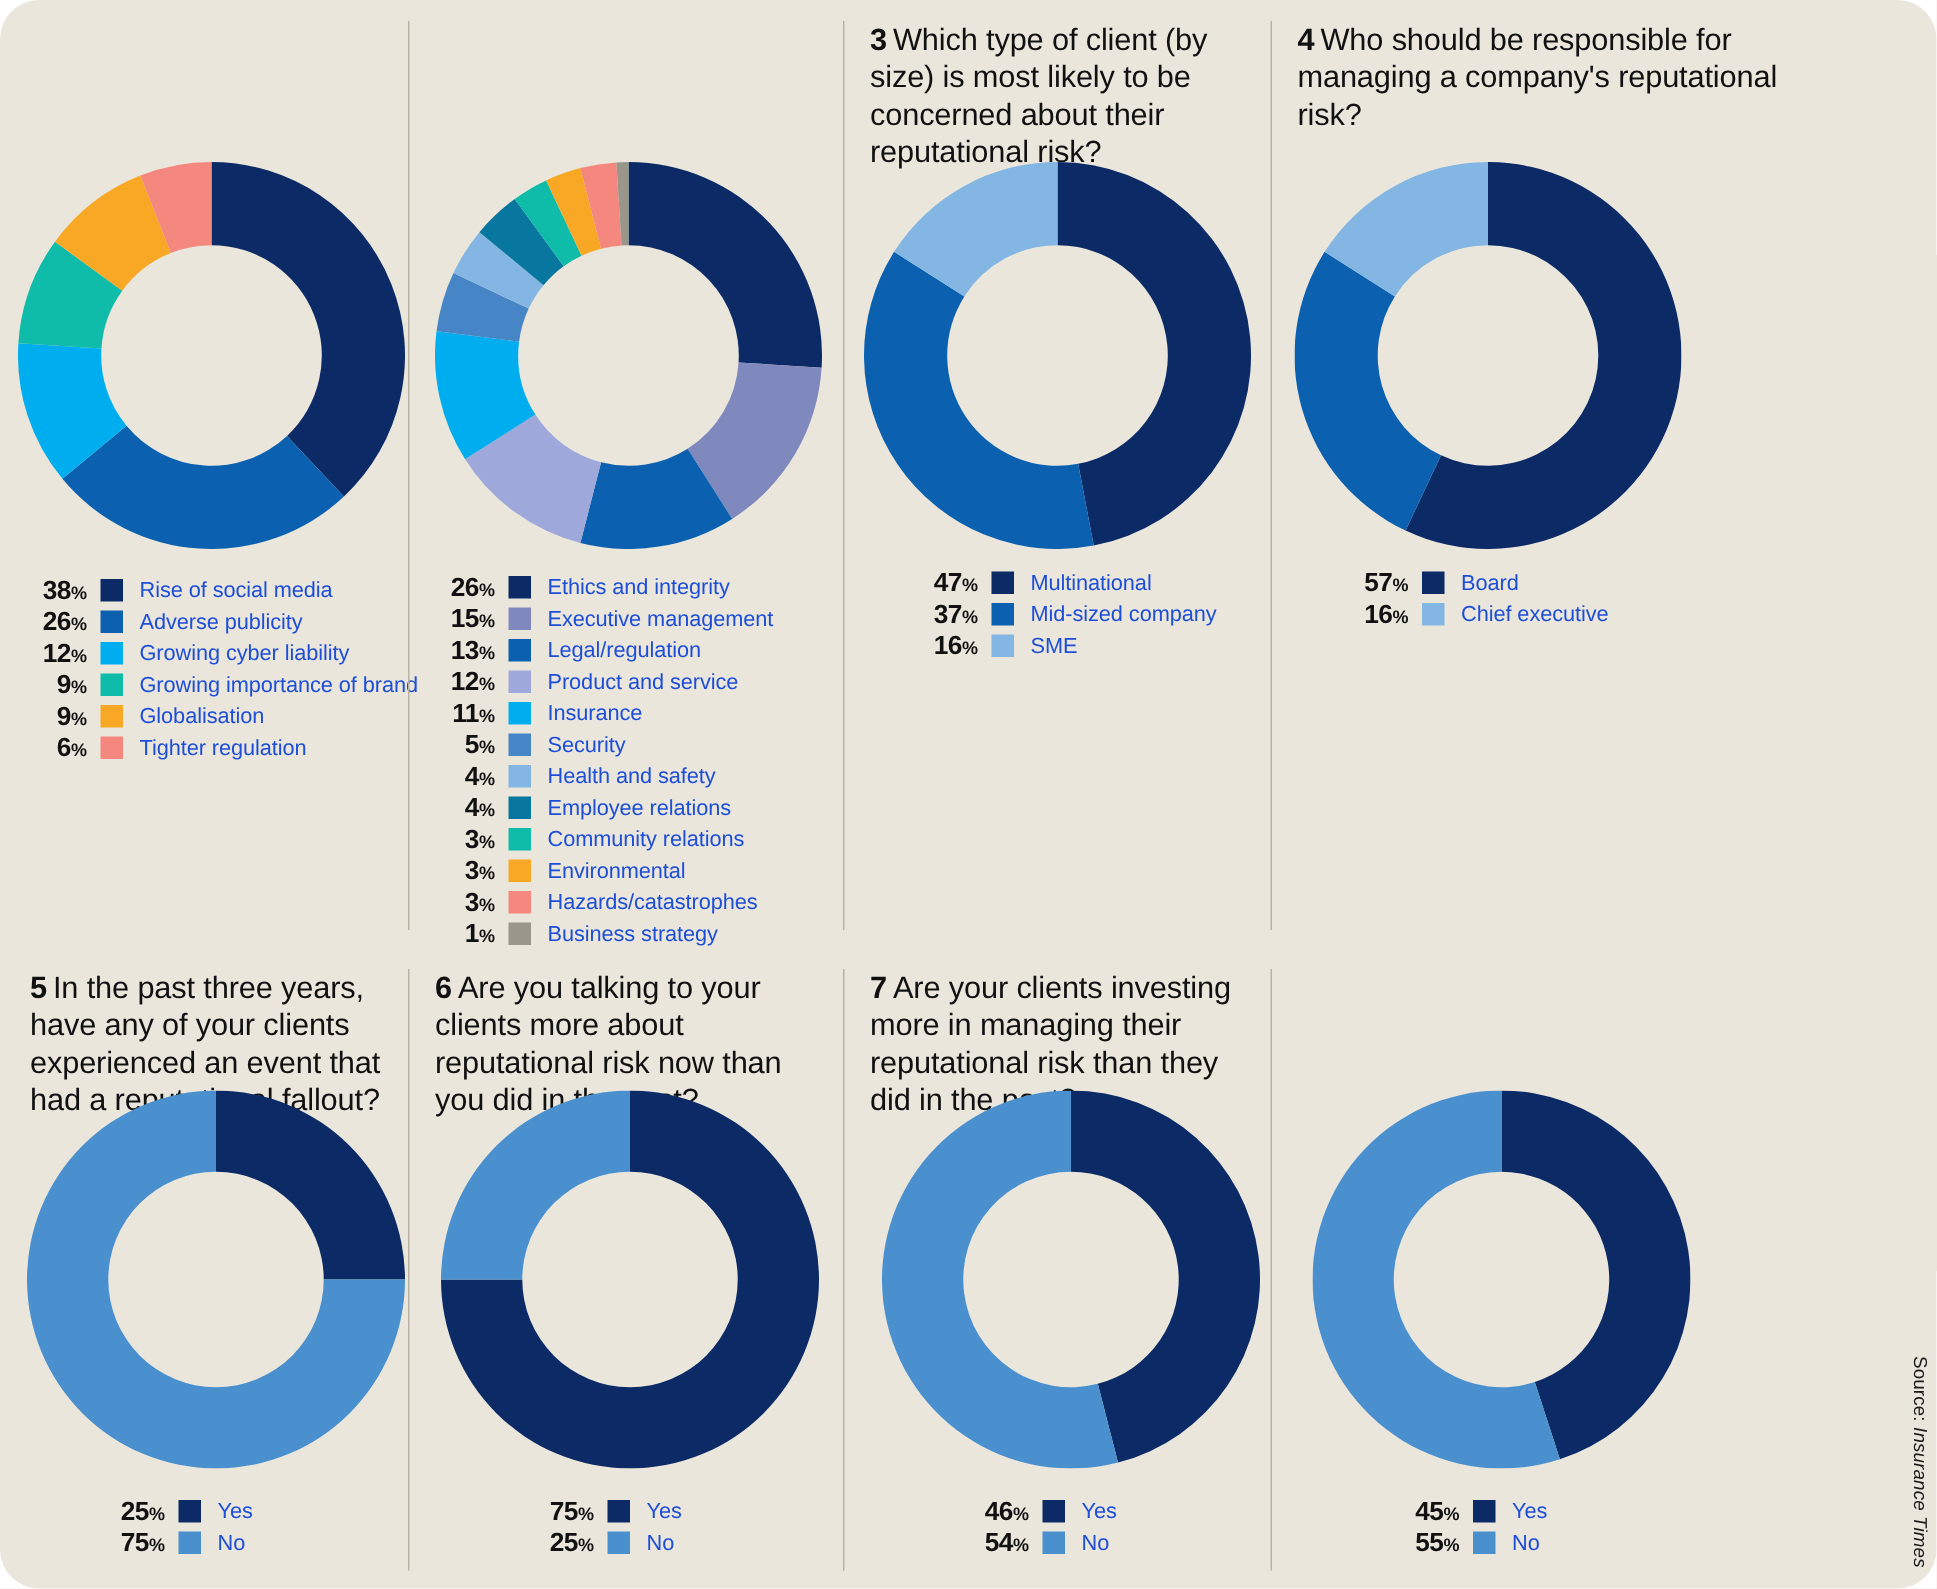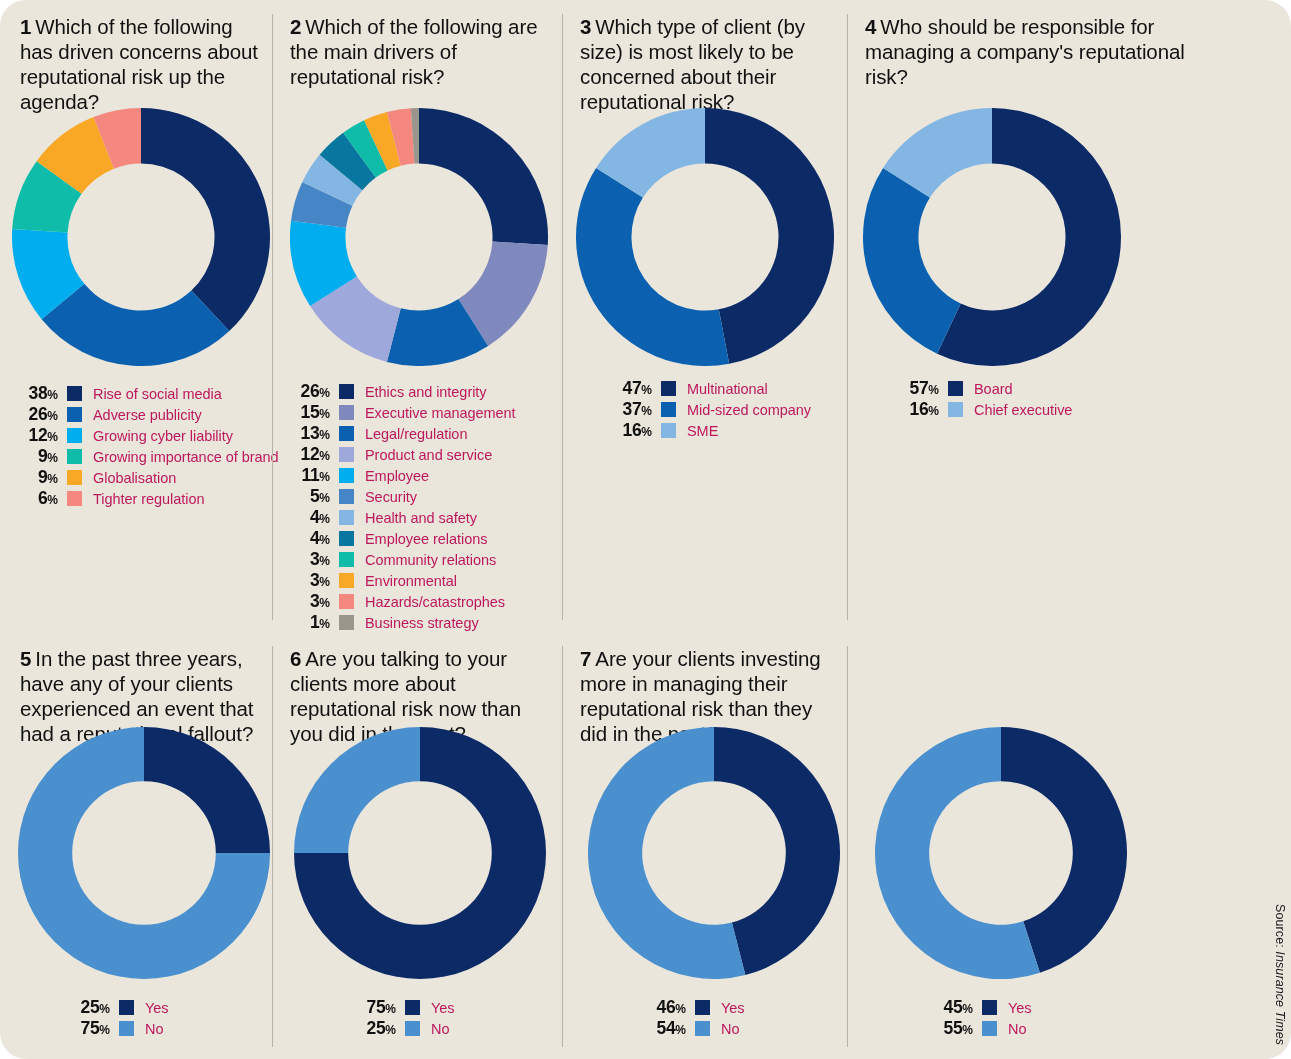--- a/index.html
+++ b/index.html
@@ -96,21 +96,21 @@
   }
   .leg-sw {
     width: 15px;
     height: 15px;
     margin-left: 9px;
     flex: 0 0 auto;
   }
   .leg-label {
     margin-left: 11px;
     font-size: 14.5px;
-    color: #be185d;
+    color: #1d4ed8;
     white-space: nowrap;
     letter-spacing: -0.05px;
   }
 
   
   #source {
     position: absolute;
     right: 4px;
     bottom: 14px;
     transform-origin: 100% 100%;
@@ -125,23 +125,20 @@
 </style>
 </head>
 <body>
 
 <div id="page">
 
   <div class="row" id="row-top">
 
     <div class="panel p1 first">
 
-      <div class="qhead">
-        <span class="qnum">1</span><span>Which of the following has driven concerns about reputational risk up the agenda?</span>
-      </div>
       <div class="donut-wrap" style="left:12px; top:108px;">
           <svg width="258" height="258" viewBox="0 0 258 258">
             <path d="M129 0 A129 129 0 0 1 217.30657666480084 223.0369529373621 L179.33474869893647 182.60106317429637 A73.52999999999999 73.52999999999999 0 0 0 129 55.47000000000001 Z" fill="#0B2A66"></path>
             <path d="M217.30657666480084 223.0369529373621 A129 129 0 0 1 29.603791681923127 211.2276946775809 L72.3441612586962 175.86978596622112 A73.52999999999999 73.52999999999999 0 0 0 179.33474869893647 182.60106317429637 Z" fill="#0B61B0"></path>
             <path d="M29.603791681923127 211.2276946775809 A129 129 0 0 1 0.25455203275296867 120.90002298071857 L55.61509465866921 124.38301309900959 A73.52999999999999 73.52999999999999 0 0 0 72.3441612586962 175.86978596622112 Z" fill="#00AEEF"></path>
             <path d="M0.25455203275296867 120.90002298071857 A129 129 0 0 1 24.63680772563177 53.175702454270976 L69.51298040361011 85.78015039893447 A73.52999999999999 73.52999999999999 0 0 0 55.61509465866921 124.38301309900959 Z" fill="#0FBBA9"></path>
             <path d="M24.63680772563177 53.175702454270976 A129 129 0 0 1 81.51193270367646 9.058833320415602 L101.93180164109559 60.63353499263691 A73.52999999999999 73.52999999999999 0 0 0 69.51298040361011 85.78015039893447 Z" fill="#F9A825"></path>
             <path d="M81.51193270367646 9.058833320415602 A129 129 0 0 1 128.99999999999997 0 L129 55.47000000000001 A73.52999999999999 73.52999999999999 0 0 0 101.93180164109559 60.63353499263691 Z" fill="#F4887E"></path>
           </svg>
         </div>
@@ -174,23 +171,20 @@
           <div class="leg-row">
             <span class="leg-pct">6<span class="unit">%</span></span>
             <span class="leg-sw" style="background:#F4887E"></span>
             <span class="leg-label">Tighter regulation</span>
           </div>
         </div>
     </div>
 
     <div class="panel p2">
       <div class="vrule"></div>
-      <div class="qhead">
-        <span class="qnum">2</span><span>Which of the following are the main drivers of reputational risk?</span>
-      </div>
       <div class="donut-wrap" style="left:18px; top:108px;">
           <svg width="258" height="258" viewBox="0 0 258 258">
             <path d="M129 0 A129 129 0 0 1 257.74544796724706 137.09997701928145 L202.3849053413308 133.6169869009904 A73.52999999999999 73.52999999999999 0 0 0 129 55.47000000000001 Z" fill="#0B2A66"></path>
             <path d="M257.74544796724706 137.09997701928145 A129 129 0 0 1 198.12165655229052 237.91830238975996 L168.3993442348056 191.08343236216317 A73.52999999999999 73.52999999999999 0 0 0 202.3849053413308 133.6169869009904 Z" fill="#8089BE"></path>
             <path d="M198.12165655229052 237.91830238975996 A129 129 0 0 1 96.91900455573366 253.94722778559338 L110.7138325967682 200.2199198377882 A73.52999999999999 73.52999999999999 0 0 0 168.3993442348056 191.08343236216317 Z" fill="#0B61B0"></path>
             <path d="M96.91900455573366 253.94722778559338 A129 129 0 0 1 20.081697610240028 198.12165655229052 L66.91656763783683 168.3993442348056 A73.52999999999999 73.52999999999999 0 0 0 110.7138325967682 200.2199198377882 Z" fill="#9FA8DB"></path>
             <path d="M20.081697610240028 198.12165655229052 A129 129 0 0 1 1.0172035304323686 112.8320128702047 L56.049806012346465 119.78424733601668 A73.52999999999999 73.52999999999999 0 0 0 66.91656763783683 168.3993442348056 Z" fill="#00AEEF"></path>
             <path d="M1.0172035304323686 112.8320128702047 A129 129 0 0 1 12.277310231883533 74.07447138810552 L62.46806683217362 97.69244869122015 A73.52999999999999 73.52999999999999 0 0 0 56.049806012346465 119.78424733601668 Z" fill="#4786C6"></path>
             <path d="M12.277310231883533 74.07447138810552 A129 129 0 0 1 29.603791681923212 46.772305322419 L72.34416125869623 82.13021403377883 A73.52999999999999 73.52999999999999 0 0 0 62.46806683217362 97.69244869122015 Z" fill="#83B6E3"></path>
             <path d="M29.603791681923212 46.772305322419 A129 129 0 0 1 53.17570245427095 24.636807725631797 L85.78015039893445 69.51298040361013 A73.52999999999999 73.52999999999999 0 0 0 72.34416125869623 82.13021403377883 Z" fill="#0877A0"></path>
@@ -217,21 +211,21 @@
             <span class="leg-label">Legal/regulation</span>
           </div>
           <div class="leg-row">
             <span class="leg-pct">12<span class="unit">%</span></span>
             <span class="leg-sw" style="background:#9FA8DB"></span>
             <span class="leg-label">Product and service</span>
           </div>
           <div class="leg-row">
             <span class="leg-pct">11<span class="unit">%</span></span>
             <span class="leg-sw" style="background:#00AEEF"></span>
-            <span class="leg-label">Employee</span>
+            <span class="leg-label">Insurance</span>
           </div>
           <div class="leg-row">
             <span class="leg-pct">5<span class="unit">%</span></span>
             <span class="leg-sw" style="background:#4786C6"></span>
             <span class="leg-label">Security</span>
           </div>
           <div class="leg-row">
             <span class="leg-pct">4<span class="unit">%</span></span>
             <span class="leg-sw" style="background:#83B6E3"></span>
             <span class="leg-label">Health and safety</span>

